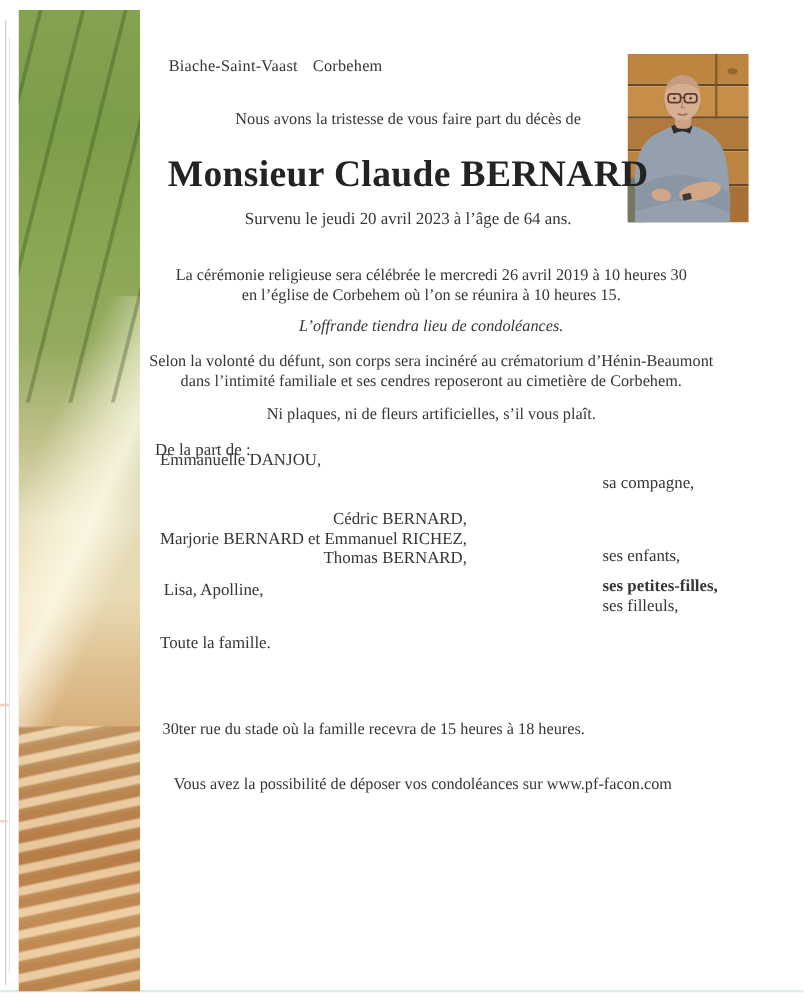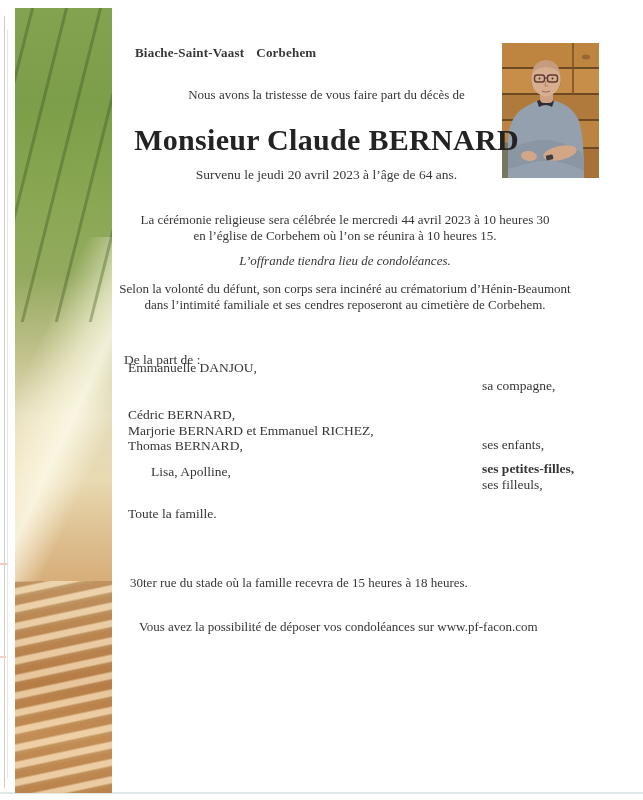--- a/index.html
+++ b/index.html
@@ -38,40 +38,40 @@
       linear-gradient(180deg,
         #84a351 0%, #7c9d49 12%, #89a753 24%, #93aa5e 34%,
         #c1c18b 44%, #e3dbb9 52%, #e8dab2 60%, #ddbd8d 68%,
         #d29f67 78%, #cb8e54 86%, #dca66a 93%, #d1995f 100%);
   }
 
   
   .portrait { left:502px; top:43px; width:97px; height:135px; }
   .portrait svg { display:block; }
 
-  .towns { left:135px; top:45px; font-size:13px; letter-spacing:0.2px;font-weight:bold; }
+  .towns { left:135px; top:45px; font-size:13px; letter-spacing:0.2px; }
   .towns span + span { margin-left:12px; }
 
   .intro { left:110px; top:87px; width:433px; font-size:13px; }
   .name  { left:110px; top:123px; width:433px; font-size:30px; font-weight:bold;
            color:#232323; margin:0; letter-spacing:0.3px; }
   .death { left:110px; top:167px; width:433px; font-size:13.5px; }
 
   .ceremony  { left:110px; top:212px; width:470px; font-size:13px; line-height:15.5px; }
   .offering  { left:110px; top:253px; width:470px; font-size:13px; }
   .cremation { left:110px; top:281px; width:470px; font-size:13px; line-height:16px; }
   .noflowers { left:110px; top:323px; width:470px; font-size:13px; }
 
   .fam { font-size:13.5px; }
   .fam-heading   { left:124px; top:352px; }
   .f-comp-name   { left:128px; top:360px; }
   .f-comp-rel    { left:482px; top:378px; }
-  .f-children    { left:128px; top:407px; line-height:15.5px; }
+  .f-children    { left:128px; top:407px; line-height:15.5px;text-align:right; }
   .f-child-rel   { left:482px; top:437px; }
-  .f-gd-name     { left:131px; top:464px;margin-left:20px; }
+  .f-gd-name     { left:131px; top:464px; }
   .f-gd-rel      { left:482px; top:461px;font-weight:bold; }
   .f-god-name    { left:128px; top:480px; }
   .f-god-rel     { left:482px; top:477px; }
   .f-closing     { left:128px; top:506px; }
 
   .wake        { left:130px; top:575px; font-size:13px; line-height:16.5px; }
   .condolences { left:139px; top:619px; font-size:13px; }
 
   .footer { left:110px; top:687px; width:452px; text-align:center;
             font-size:9px; line-height:11px; color:#4a4a4a; }
@@ -136,31 +136,32 @@
     <span>Biache-Saint-Vaast</span><span>Corbehem</span>
   </div>
 
   <div class="abs intro center">Nous avons la tristesse de vous faire part du décès de</div>
 
   <h1 class="abs name center">Monsieur Claude BERNARD</h1>
 
   <div class="abs death center">Survenu le jeudi 20 avril 2023 à l’âge de 64 ans.</div>
 
   <div class="abs ceremony center">
-    <div>La cérémonie religieuse sera célébrée le mercredi 44 avril 2023 à 10 heures 30</div>
+    <div>La cérémonie religieuse sera célébrée le mercredi 26 avril 2019 à 10 heures 30</div>
     <div>en l’église de Corbehem où l’on se réunira à 10 heures 15.</div>
   </div>
 
   <div class="abs offering center italic">L’offrande tiendra lieu de condoléances.</div>
 
   <div class="abs cremation center">
     <div>Selon la volonté du défunt, son corps sera incinéré au crématorium d’Hénin-Beaumont</div>
     <div>dans l’intimité familiale et ses cendres reposeront au cimetière de Corbehem.</div>
   </div>
 
+  <div class="abs noflowers center">Ni plaques, ni de fleurs artificielles, s’il vous plaît.</div>
 
   <div class="abs fam fam-heading">De la part de :</div>
 
   <div class="abs fam f-comp-name">Emmanuelle DANJOU,</div>
   <div class="abs fam f-comp-rel">sa compagne,</div>
 
   <div class="abs fam f-children">
     <div>Cédric BERNARD,</div>
     <div>Marjorie BERNARD et Emmanuel RICHEZ,</div>
     <div>Thomas BERNARD,</div>

